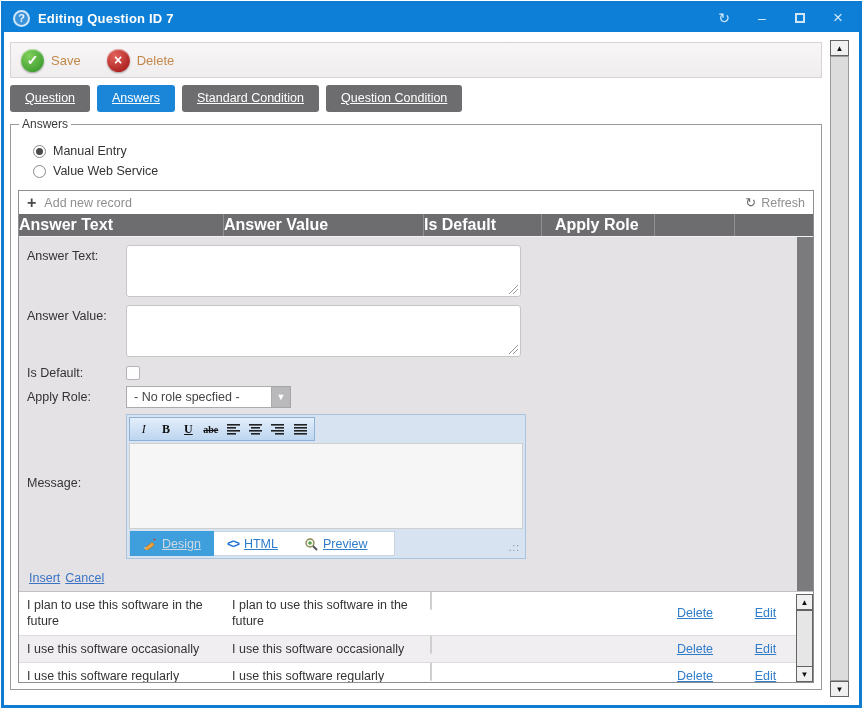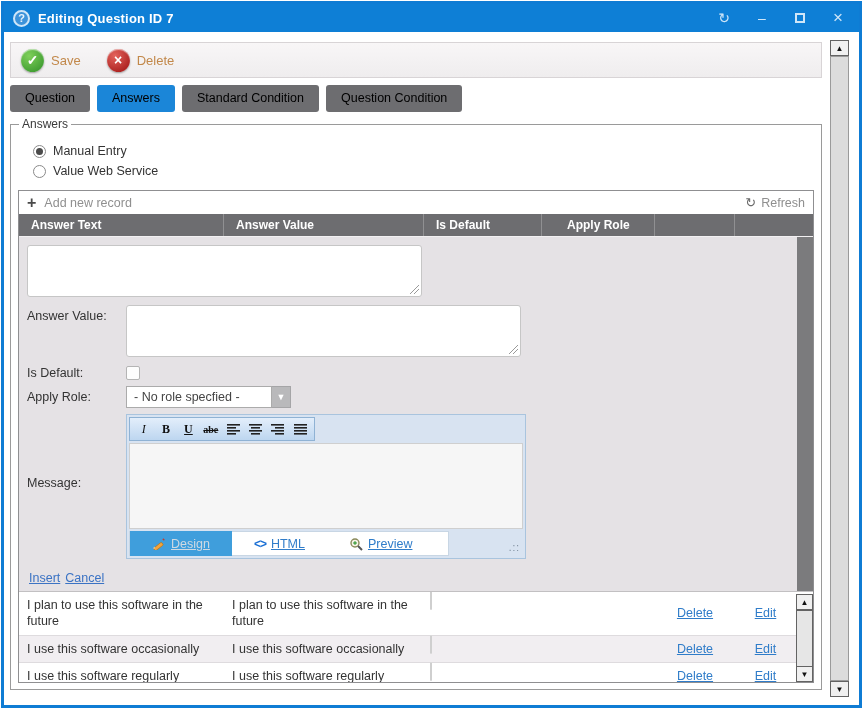--- a/index.html
+++ b/index.html
@@ -21,42 +21,42 @@
   
   .toolbar { height:36px; border:1px solid #d8d4d6; background:linear-gradient(#f8f6f7,#efedee); display:flex; align-items:center; padding:0 10px; gap:26px; flex:0 0 auto; }
   .tb-btn { display:flex; align-items:center; gap:7px; cursor:pointer; }
   .tb-ic { width:23px; height:23px; border-radius:50%; display:flex; align-items:center; justify-content:center; color:#fff; font-size:14px; font-weight:bold; box-shadow:0 1px 2px rgba(0,0,0,.35), inset 0 1px 1px rgba(255,255,255,.6); }
   .tb-ic.green { background:radial-gradient(circle at 35% 30%, #7fd05a, #2f8f27); }
   .tb-ic.red   { background:radial-gradient(circle at 35% 30%, #e4635c, #9c0f0f); }
   .tb-label { font-size:13px; color:#c2884a; }
 
   
   .tabs { display:flex; gap:7px; margin-top:7px; flex:0 0 auto; }
-  .tab { background:#6d6d70; color:#000000; font-size:12.5px; padding:6px 15px 7px; border-radius:3px; cursor:pointer; }
+  .tab { background:#6d6d70; color:#ffffff; font-size:12.5px; padding:6px 15px 7px; border-radius:3px; cursor:pointer;text-decoration:underline; }
   .tab.active { background:#1b86d8; }
 
   
   fieldset.answers { margin-top:5px; flex:1; border:1px solid #9a9a9a; padding:4px 4px 6px; display:flex; flex-direction:column; min-height:0; }
   fieldset.answers legend { font-size:12px; color:#3a3a3a; padding:0 3px; margin-left:4px; }
   .radios { padding:6px 0 2px 18px; flex:0 0 auto; }
   .radio-row { display:flex; align-items:center; gap:7px; height:20px; cursor:pointer; }
   .radio { width:13px; height:13px; border:1px solid #8a8a8a; border-radius:50%; background:#fff; display:flex; align-items:center; justify-content:center; }
   .radio.sel::after { content:""; width:7px; height:7px; border-radius:50%; background:#4a4a4a; }
   .radio-label { font-size:12.5px; color:#333; }
 
   
   .grid { margin:7px 3px 0; border:1px solid #8f8f91; flex:1; display:flex; flex-direction:column; min-height:0; background:#fff; }
   .addbar { height:23px; display:flex; align-items:center; padding:0 8px; border-bottom:0; flex:0 0 auto; background:#fff; }
   .plus-ic { font-size:16px; font-weight:bold; color:#4a4a4a; margin-right:8px; line-height:14px; }
   .add-label { font-size:12.5px; color:#8f8f8f; cursor:pointer; }
   .refresh-box { margin-left:auto; display:flex; align-items:center; gap:5px; cursor:pointer; }
   .refresh-ic { font-size:13px; color:#6b6b6b; }
   .refresh-label { font-size:12.5px; color:#8f8f8f; }
   .ghead { height:22px; background:#6d6d70; display:flex; flex:0 0 auto; }
-  .gh-cell { color:#fff; font-size:12px; font-weight:600; display:flex; align-items:center; padding-left:12px; border-right:1px solid #909092; }
+  .gh-cell { color:#fff; font-size:16px; font-weight:600; display:flex; align-items:center; padding-left:0; border-right:1px solid #909092; }
   .c1 { width:205px; } .c2 { width:200px; } .c3 { width:118px; } .c4 { width:100px;margin-left:13px; } .c5 { width:80px; } .c6 { flex:1; border-right:none; }
 
   
   .editregion { position:relative; background:#e5e2e5; border-top:1px solid #f2f0f2; flex:0 0 auto; }
   .darkstrip { position:absolute; right:0; top:0; bottom:0; width:16px; background:#7b7b7d; }
   .eform { margin-right:16px; padding:8px 0 0 8px; }
   .frow { display:flex; margin-bottom:8px; }
   .flabel { width:99px; font-size:12.5px; color:#333; padding-top:4px; flex:0 0 auto; }
   .ta { width:395px; height:52px; border:1px solid #c6c6c6; border-radius:3px; background:#fff; resize:none; position:relative; }
   .ta-grip { position:absolute; right:2px; bottom:2px; width:9px; height:9px; background:
@@ -68,21 +68,21 @@
 
   
   .editor { width:400px; border:1px solid #a9c4de; background:#d8e3f1; }
   .ed-toolbar { margin:2px; height:24px; width:186px; background:linear-gradient(#e3eefb,#bdd6f0); border:1px solid #8fb2d4; display:flex; align-items:center; padding:0 4px; gap:3px; }
   .ed-btn { width:21px; height:19px; display:flex; align-items:center; justify-content:center; font-size:12px; color:#111; font-family:"Liberation Serif", serif; cursor:pointer; }
   .ed-btn.it { font-style:italic; } .ed-btn.bd { font-weight:bold; } .ed-btn.un { text-decoration:underline; font-weight:bold; }
   .ed-btn.st { font-size:10px; text-decoration:line-through; font-weight:bold; }
   .ed-content { margin:0 2px; height:86px; background:#f6f6f6; border:1px solid #cfcfcf; }
   .ed-footer { margin:2px; height:25px; display:flex; align-items:center; position:relative; }
   .ed-modes { background:#fff; border:1px solid #c8d6e4; height:25px; display:flex; align-items:center; padding-right:14px; }
-  .mode { display:flex; align-items:center; gap:5px; padding:0 22px; height:25px; font-size:12.5px; cursor:pointer; }
+  .mode { display:flex; align-items:center; gap:5px; padding:0 13px; height:25px; font-size:12.5px; cursor:pointer; }
   .mode.active { background:#3f9edc; }
   .mode.active .mode-label { color:#cfd9e2; }
   .mode-label { color:#2f7cc9; text-decoration:underline; }
   .html-ic { color:#1a6fd4; font-weight:bold; font-size:12px; letter-spacing:-1px; }
   .ed-grip { position:absolute; right:3px; bottom:3px; font-size:10px; color:#7a8a9a; letter-spacing:1px; }
 
   .insertbar { padding:3px 0 5px 2px; }
   .insertbar a { font-size:12.5px; color:#3b73c4; text-decoration:underline; margin-right:5px; cursor:pointer; }
 
   
@@ -179,20 +179,21 @@
             <div class="gh-cell c4">Apply Role</div>
             <div class="gh-cell c5"></div>
             <div class="gh-cell c6"></div>
           </div>
 
           <div class="editregion">
             <div class="darkstrip"></div>
             <div class="eform">
 
               <div class="frow">
+                <div class="flabel">Answer Text:</div>
                 <div class="ta">
                     <span class="ta-grip"></span>
                   </div>
               </div>
 
               <div class="frow">
                 <div class="flabel">Answer Value:</div>
                 <div class="ta">
                     <span class="ta-grip"></span>
                   </div>

